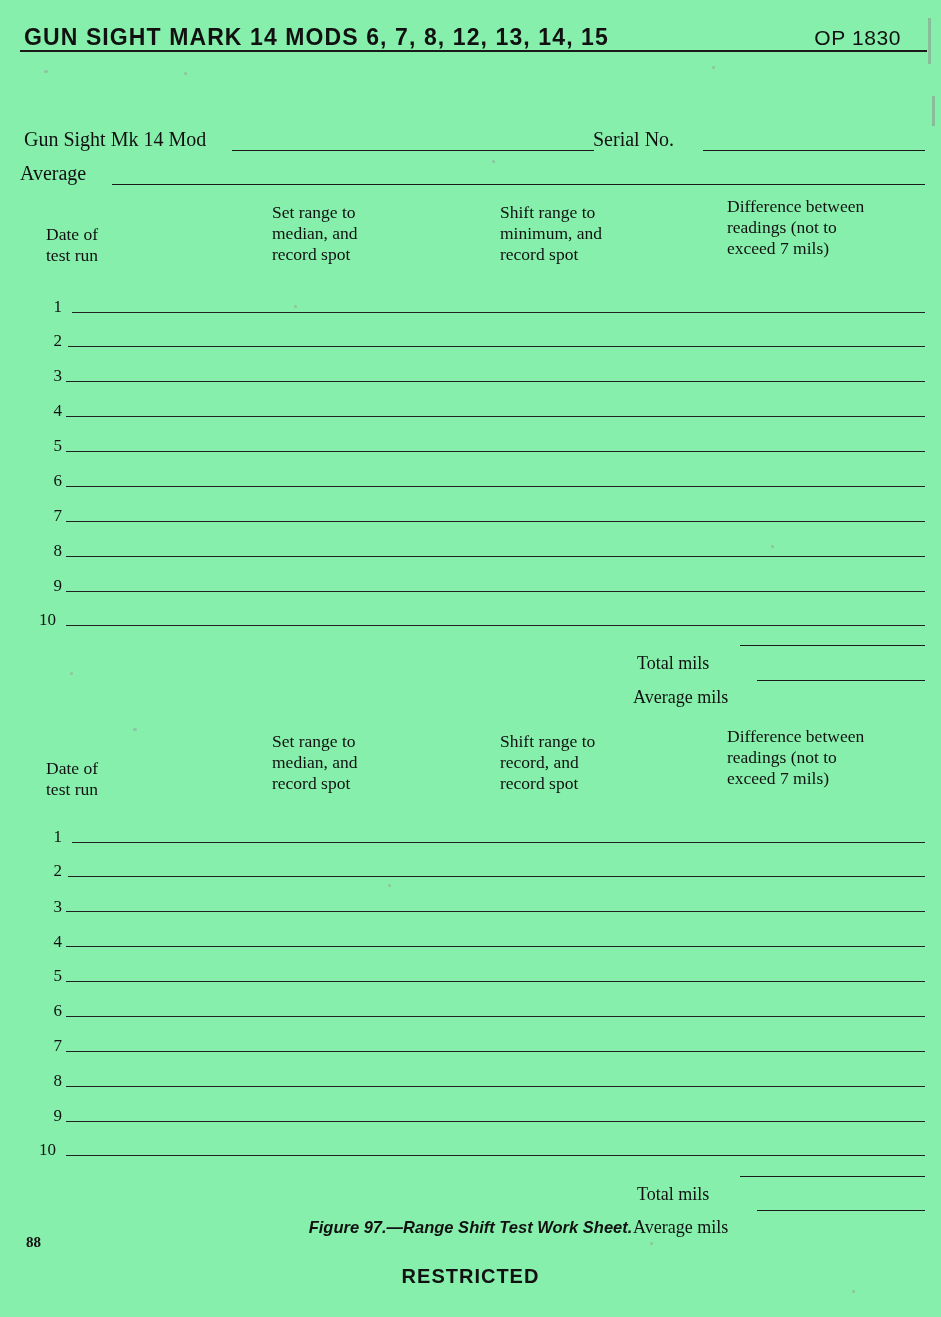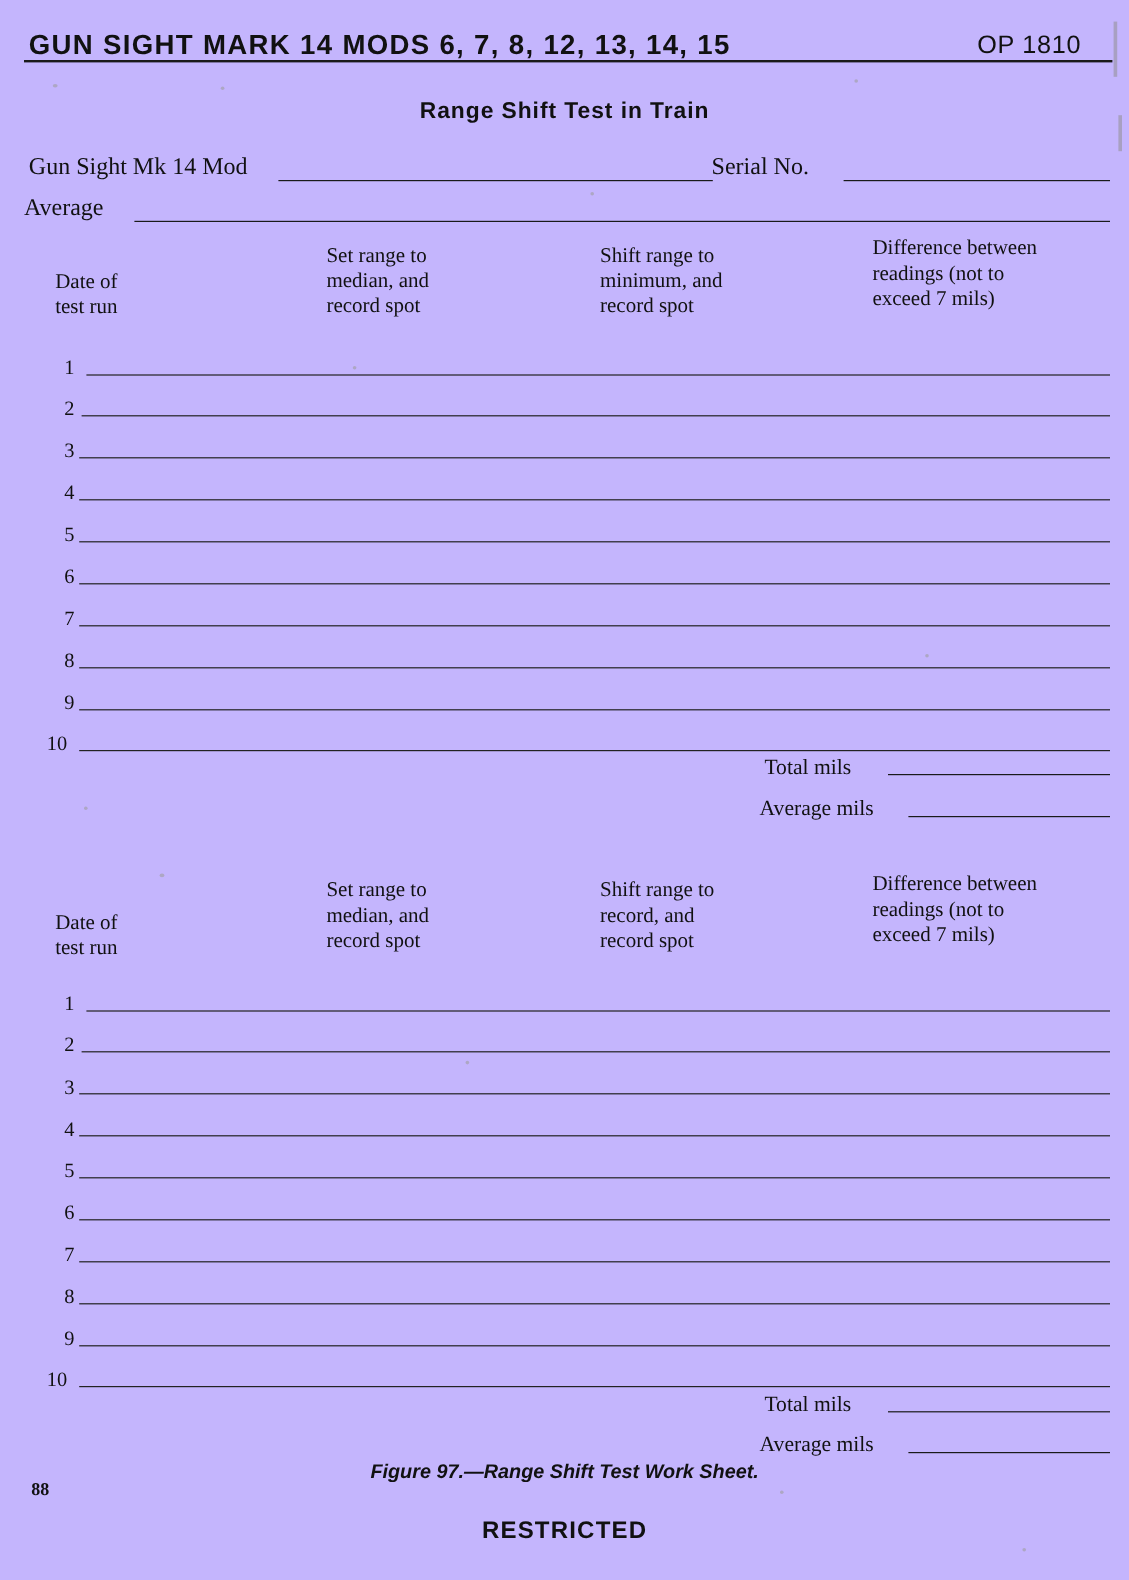--- a/index.html
+++ b/index.html
@@ -11,21 +11,21 @@
     width: 941px;
     height: 1317px;
     position: relative;
     font-family: "Liberation Serif", serif;
     color: #1a1a1a;
     overflow: hidden;
   }
   .page {
     position: absolute;
     inset: 0;
-    background: #c4b5fd;
+    background: #86efac;
   }
 
   
   .header {
     position: absolute;
     top: 24px;
     left: 22px;
     right: 22px;
     height: 30px;
   }
@@ -120,20 +120,21 @@
     border-bottom: 1.7px solid #222;
   }
 
   
   .total-label {
     position: absolute;
     font-family: "Liberation Serif", serif;
     font-size: 18px;
     color: #111;
     white-space: nowrap;
+    margin-top: 24px;
   }
 
   
   .caption {
     position: absolute;
     top: 1218px;
     left: 0;
     width: 941px;
     text-align: center;
     font-family: "Liberation Sans", sans-serif;
@@ -177,25 +178,24 @@
     opacity: .5;
   }
 </style>
 </head>
 <body>
 
 <div class="page">
 
   <div class="header">
     <div class="header-title">GUN SIGHT MARK 14 MODS 6, 7, 8, 12, 13, 14, 15</div>
-    <div class="header-op">OP 1810</div>
+    <div class="header-op">OP 1830</div>
   </div>
   <div class="header-rule"></div>
 
-  <div class="form-title">Range Shift Test in Train</div>
 
   <div class="idline id-mk">Gun Sight Mk 14 Mod</div>
   <div class="rule rule-mk"></div>
 
   <div class="idline id-serial">Serial No.</div>
   <div class="rule rule-serial"></div>
 
   <div class="idline id-location">Average</div>
   <div class="rule rule-location"></div>
 

